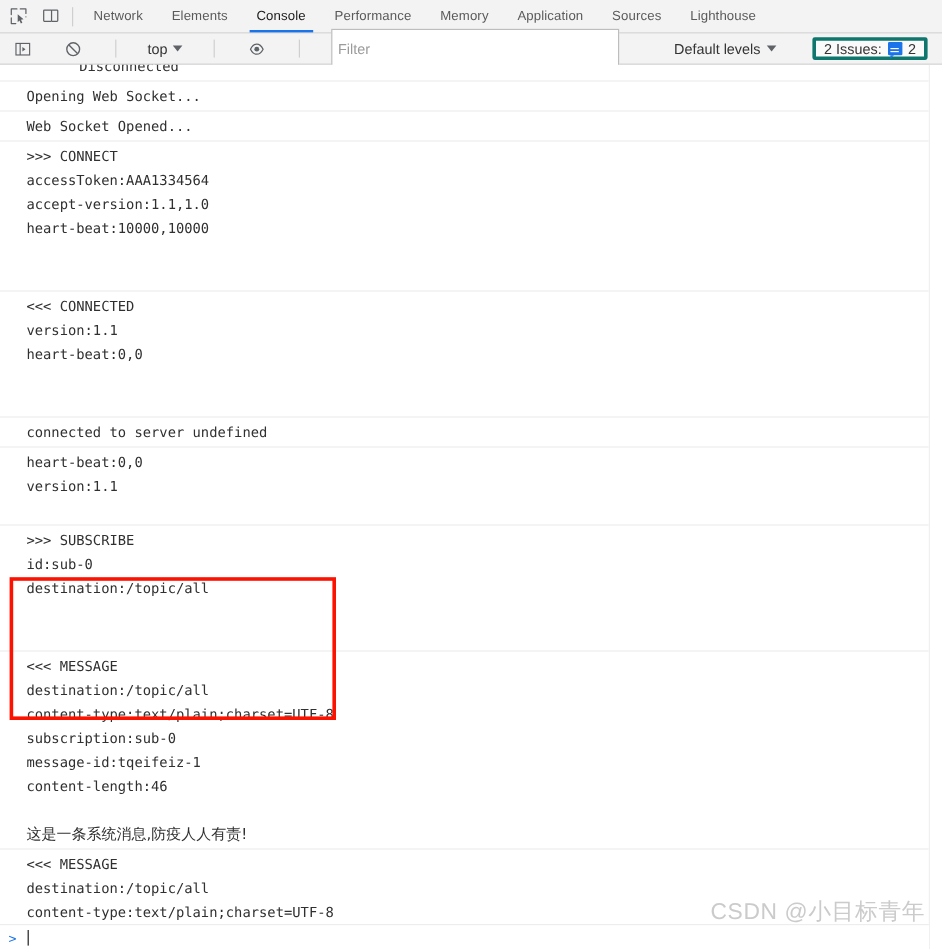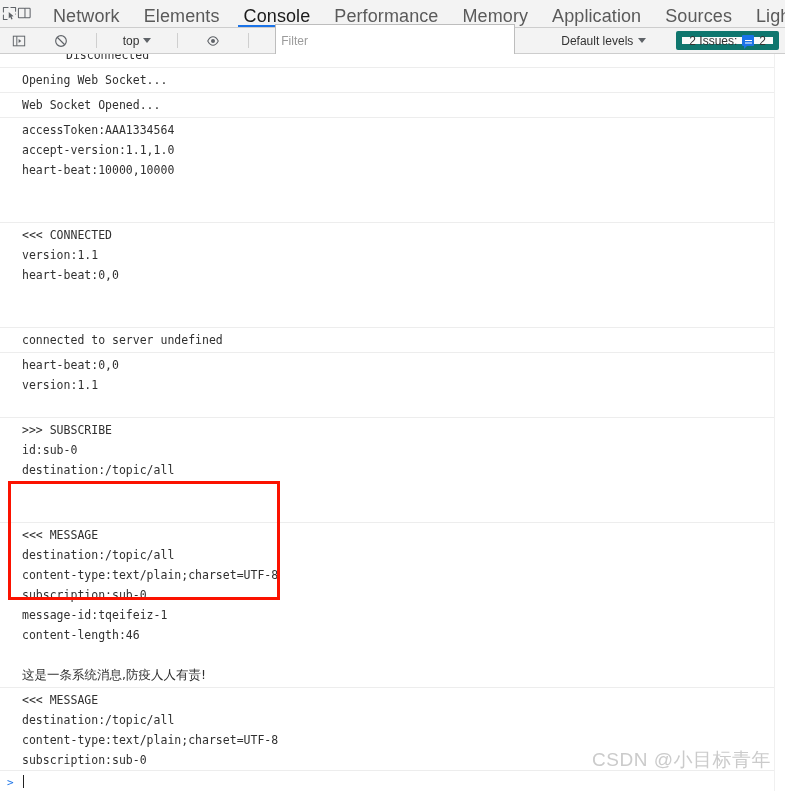--- a/index.html
+++ b/index.html
@@ -30,23 +30,23 @@
   .tb-icon {
     width: 27px;
     display: flex; align-items: center; justify-content: center;
     cursor: pointer;
   }
   .tb-sep {
     width: 1px; height: 16px; align-self: center;
     background: #cfcfcf; margin: 0 5px 0 4px;
   }
   .tab {
-    display: flex; align-items: flex-end;
+    display: flex; align-items: center;
     padding: 0 12px;
-    font-size: 18px;
+    font-size: 11px;
     color: #5a5a5a;
     white-space: nowrap;
     cursor: pointer;
     position: relative;
     letter-spacing: .1px;
   }
   .tab.active { color: #1a1a1a; }
   .tab.active::after {
     content: "";
     position: absolute;
@@ -106,21 +106,21 @@
   .levels {
     display: flex; align-items: center; gap: 5px;
     font-size: 12px; color: #333;
     margin-left: 30px;
     cursor: pointer;
     white-space: nowrap;
   }
   .issues-btn {
     display: flex; align-items: center; gap: 5px;
     margin-left: 14px;
-    border: 6px solid #0f766e;
+    border: 3px solid #0f766e;
     background: #fafafa;
     border-radius: 2px;
     height: 19px;
     padding: 0 7px;
     font-size: 12px;
     color: #333;
     cursor: pointer;
     white-space: nowrap;
     justify-content: flex-end;
   }
@@ -332,20 +332,21 @@
         <div class="entry first clipped-top" style="margin-top: -11px; padding-left: 44px;">
           <div class="line">Disconnected</div>
         </div>
         <div class="entry">
           <div class="line">Opening Web Socket...</div>
         </div>
         <div class="entry">
           <div class="line">Web Socket Opened...</div>
         </div>
         <div class="entry">
+          <div class="line">&gt;&gt;&gt; CONNECT</div>
           <div class="line">accessToken:AAA1334564</div>
           <div class="line">accept-version:1.1,1.0</div>
           <div class="line">heart-beat:10000,10000</div>
           <div class="line blank"></div>
           <div class="line blank"></div>
         </div>
         <div class="entry">
           <div class="line">&lt;&lt;&lt; CONNECTED</div>
           <div class="line">version:1.1</div>
           <div class="line">heart-beat:0,0</div>

